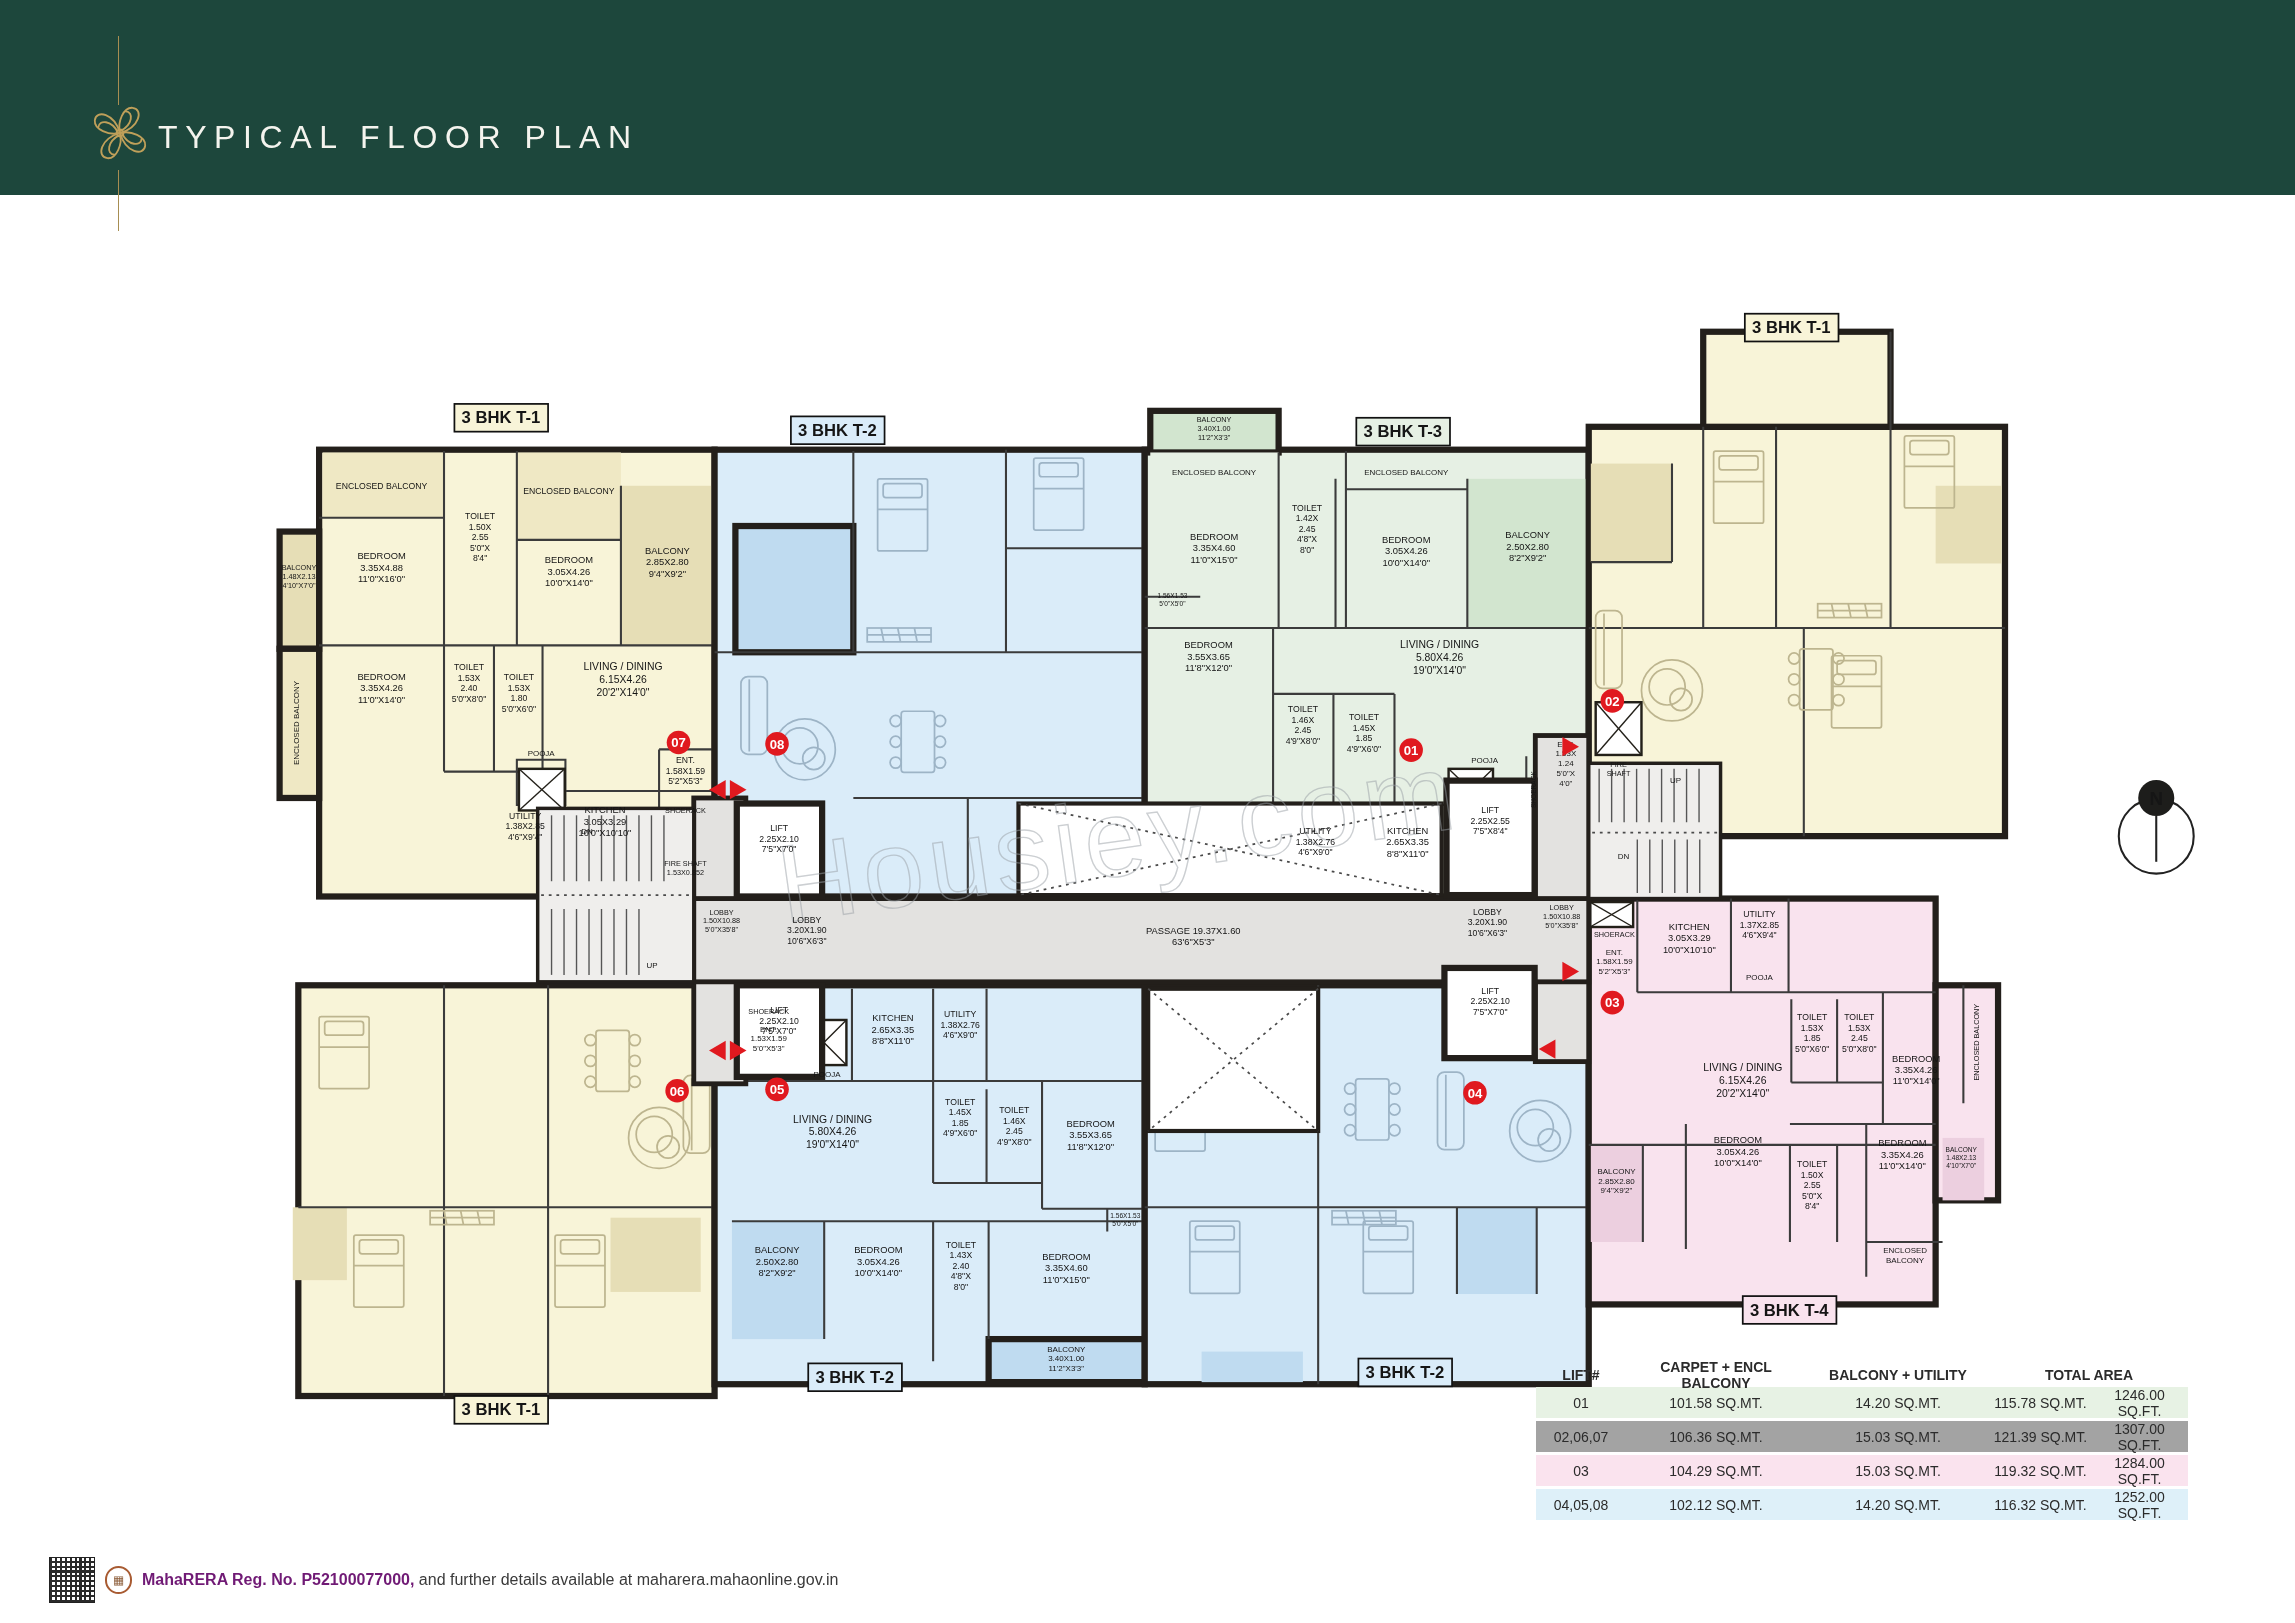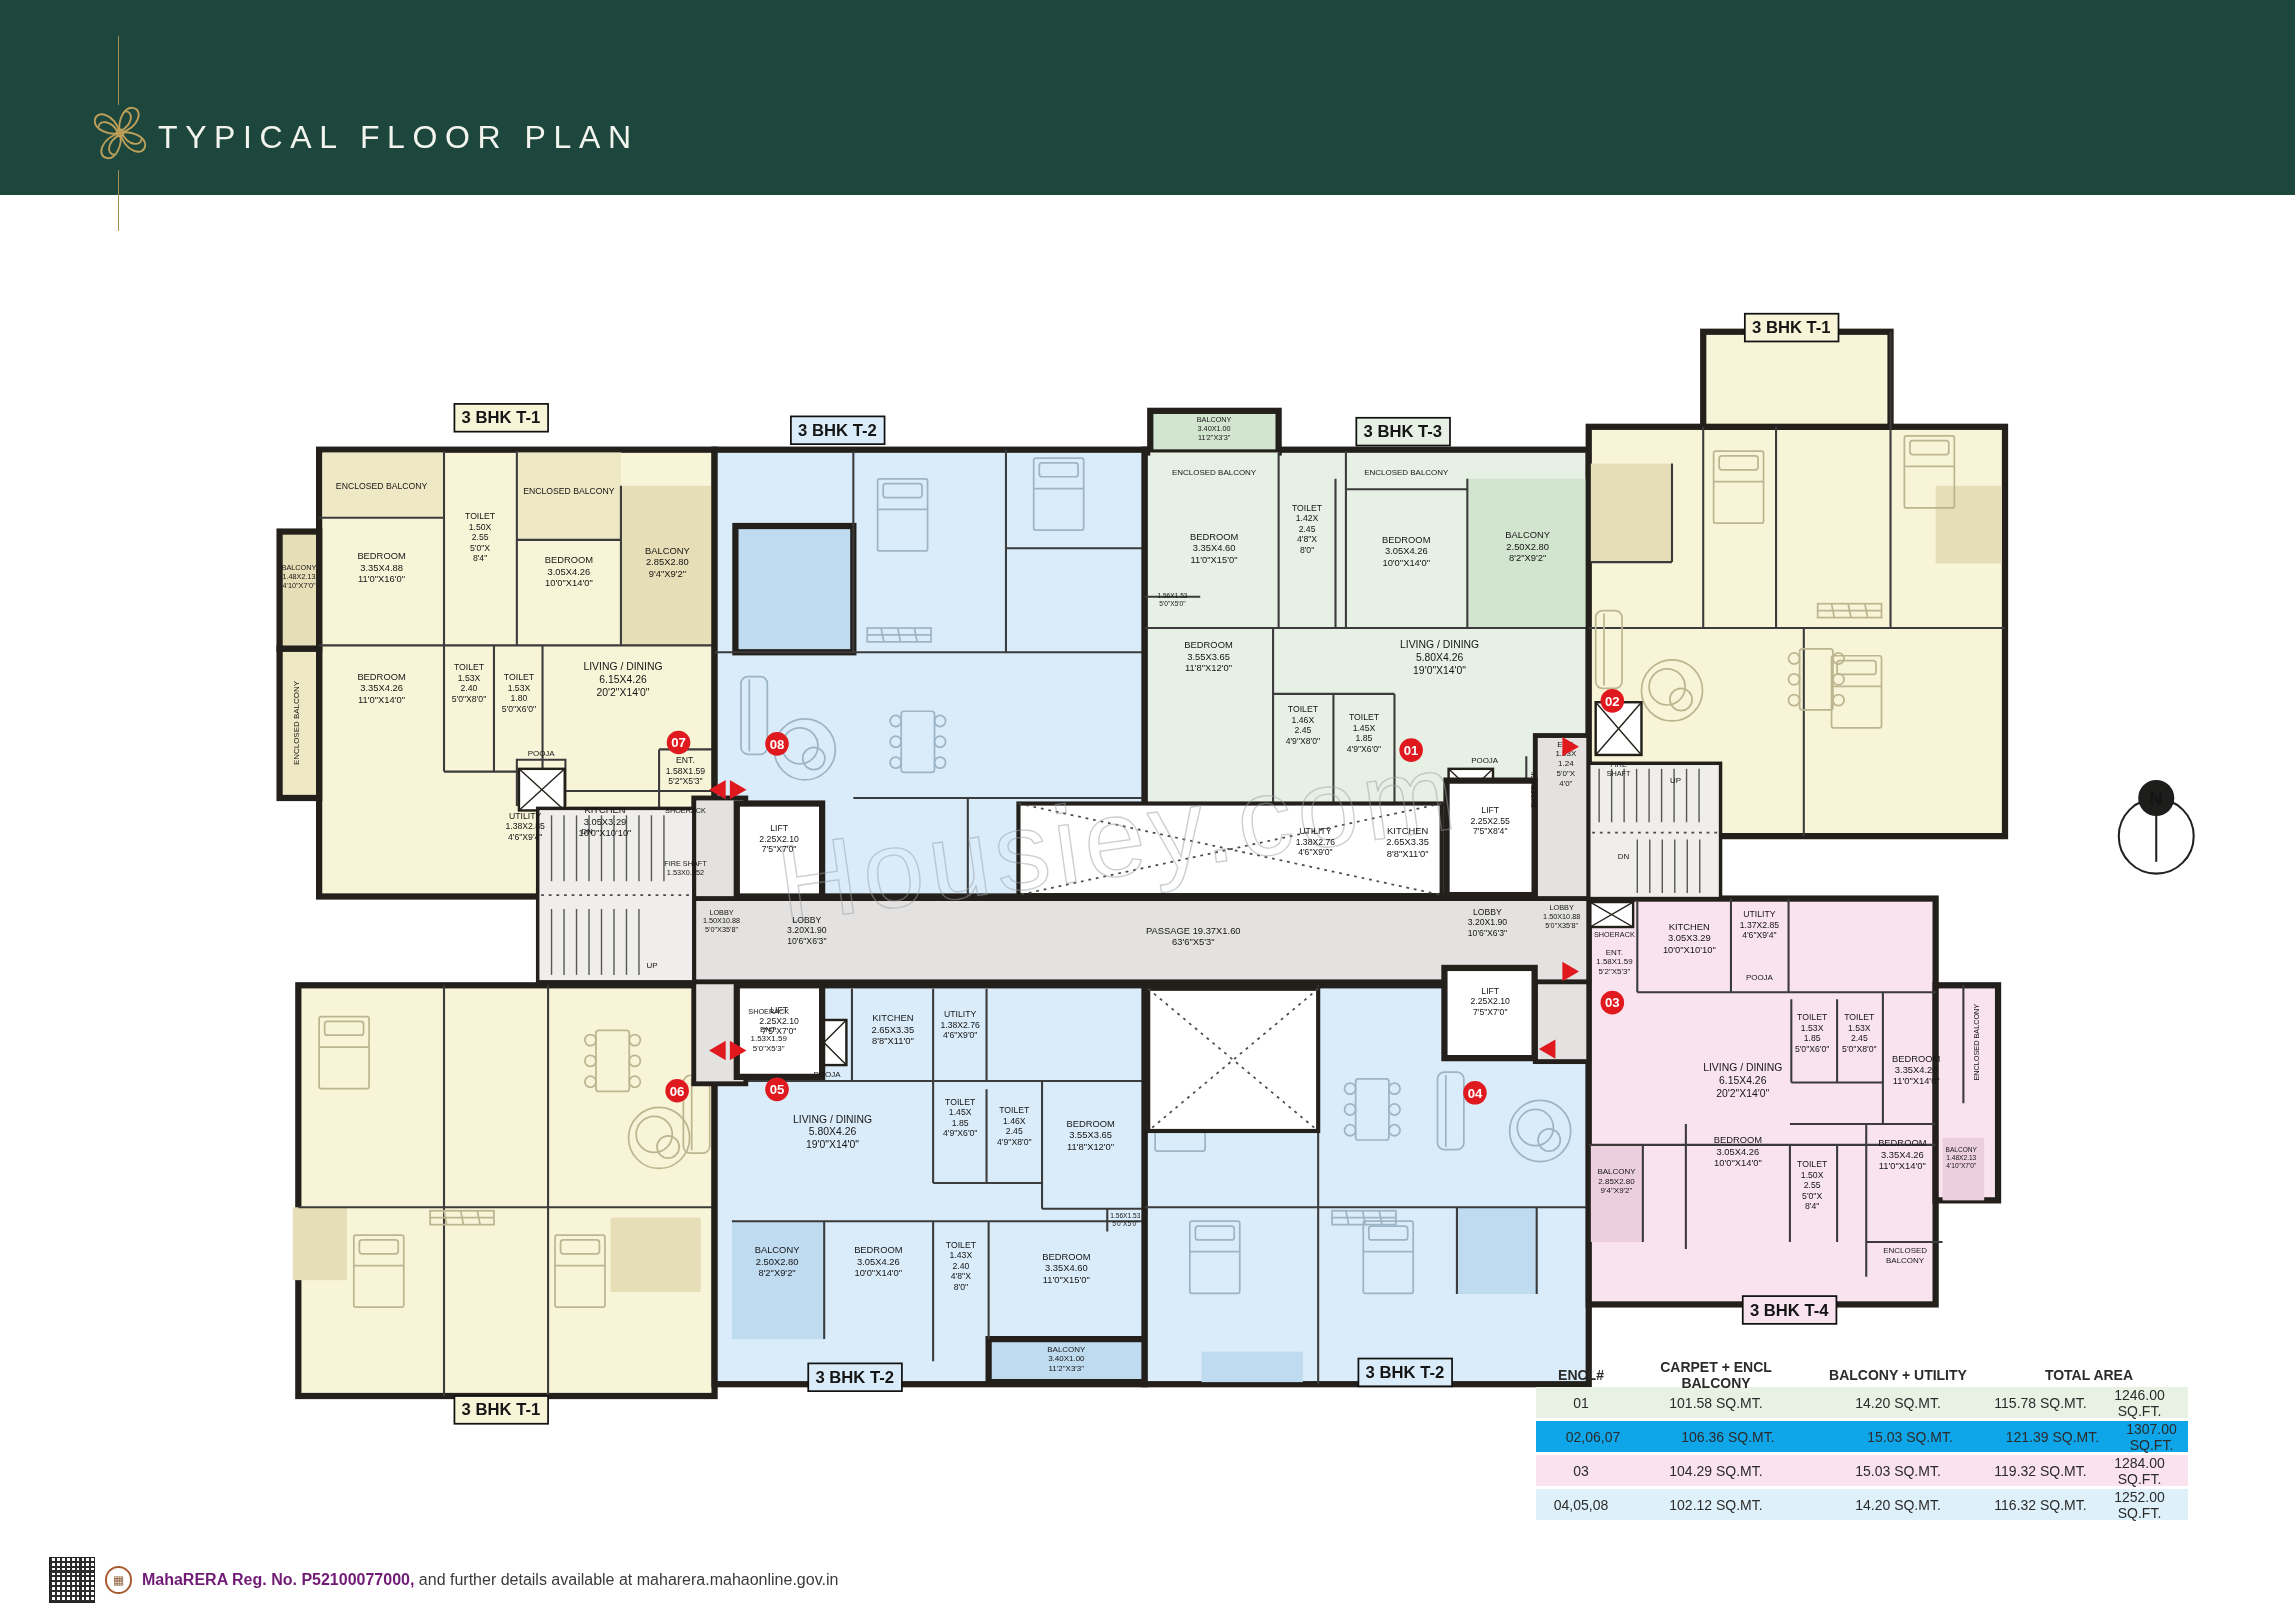--- a/index.html
+++ b/index.html
@@ -440,33 +440,33 @@
   <g>
     <circle class="comp" cx="3108" cy="1205" r="54"></circle>
     <line class="comp" x1="3108" y1="1176" x2="3108" y2="1242"></line>
     <circle cx="3108" cy="1150" r="26" fill="#1d1d1b"></circle>
     <text x="3108" y="1160" text-anchor="middle" fill="#fff" font-size="27" font-weight="bold">N</text>
   </g>
 </svg>
 
 <div class="area">
   <div class="arow ahead">
-    <span>ENCL#</span>
+    <span>LIFT#</span>
     <span>CARPET + ENCL BALCONY</span>
     <span>BALCONY + UTILITY</span>
     <span class="total">TOTAL AREA</span>
   </div>
   <div class="arow" style="background: rgb(231, 242, 228);">
     <span>01</span>
     <span>101.58 SQ.MT.</span>
     <span>14.20 SQ.MT.</span>
     <span>115.78 SQ.MT.</span>
     <span>1246.00 SQ.FT.</span>
   </div>
-  <div class="arow" style="background: #0ea5e9; padding-left: 12px;">
+  <div class="arow" style="background: #a3a3a3;">
     <span>02,06,07</span>
     <span>106.36 SQ.MT.</span>
     <span>15.03 SQ.MT.</span>
     <span>121.39 SQ.MT.</span>
     <span>1307.00 SQ.FT.</span>
   </div>
   <div class="arow" style="background: rgb(250, 227, 238);">
     <span>03</span>
     <span>104.29 SQ.MT.</span>
     <span>15.03 SQ.MT.</span>

